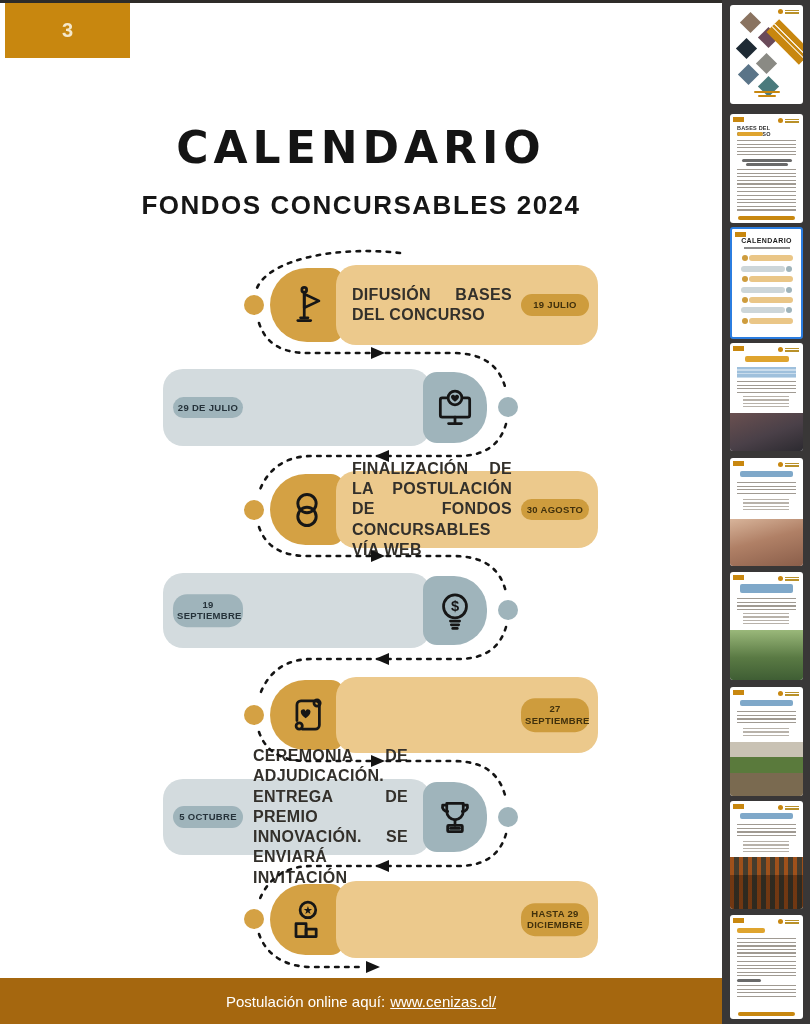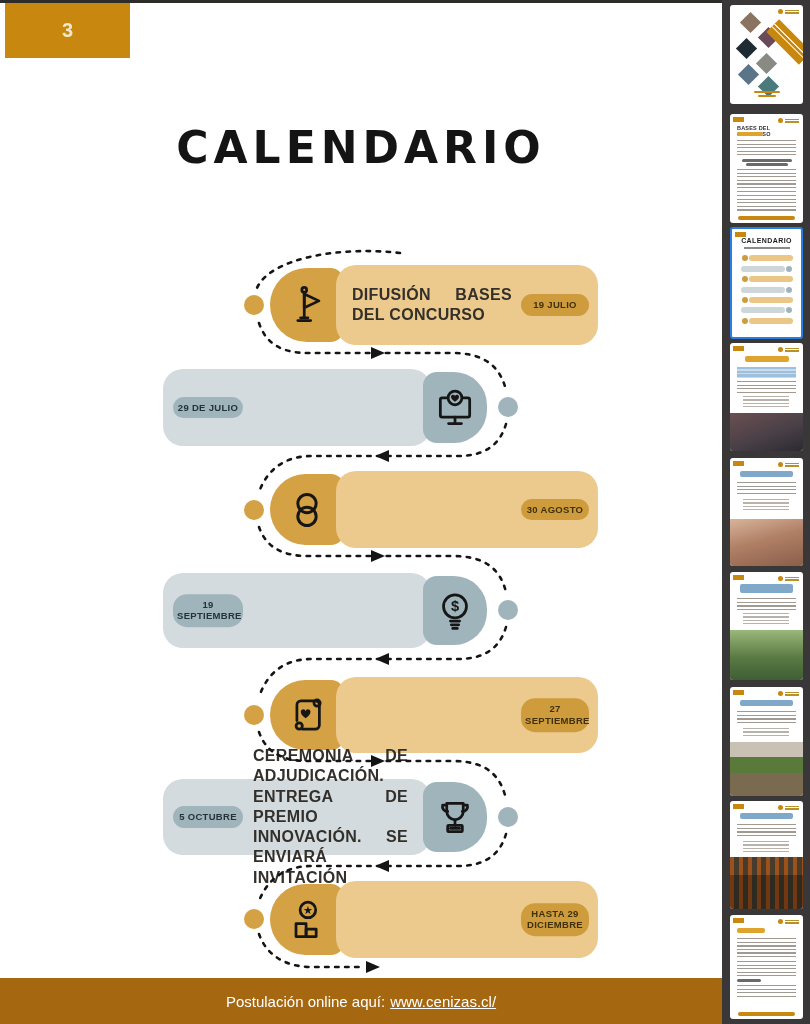--- a/index.html
+++ b/index.html
@@ -85,20 +85,21 @@
 
 <div class="screen">
 
   <div class="main">
     <i class="topstrip"></i>
     <div class="page-badge">
       <span>3</span>
     </div>
 
     <div class="doc-title">CALENDARIO</div>
+    <div class="doc-subtitle">FONDOS CONCURSABLES 2024</div>
 
     <svg class="overlay" width="722" height="1024" viewBox="0 0 722 1024">
       <g fill="none" stroke="#141414" stroke-width="2.6" stroke-linecap="round" stroke-dasharray="3.5 6.5">
         <path d="M400 253 C340 246 270 258 257 288"></path>
         <path d="M259 323 C266 344 282 353 308 353 L452 353 C484 353 500 366 506 390"></path>
         <path d="M506 424 C500 444 486 456 458 456 L312 456 C286 456 268 468 259 492"></path>
         <path d="M259 527 C266 547 282 556 308 556 L452 556 C484 556 500 568 506 592"></path>
         <path d="M506 627 C500 647 486 659 458 659 L312 659 C286 659 268 671 259 697"></path>
         <path d="M259 732 C266 752 282 761 308 761 L452 761 C484 761 500 773 506 799"></path>
         <path d="M506 834 C500 854 486 866 458 866 L312 866 C286 866 268 878 259 901"></path>
@@ -156,20 +157,21 @@
     </div>
 
     <div class="row gold" style="top:471px;height:77px">
       <div class="blob">
         <svg class="icon-svg" viewBox="0 0 48 48" fill="none" stroke="#161616" stroke-width="3.2">
           <circle cx="24" cy="17" r="10"></circle>
             <circle cx="24" cy="31" r="10"></circle>
         </svg>
       </div>
       <div class="card">
+        <div class="card-text">FINALIZACIÓN DE LA POSTULACIÓN DE FONDOS CONCURSABLES VÍA WEB</div>
         <div class="pill">30 AGOSTO</div>
       </div>
     </div>
 
     <div class="row gray" style="top:573px;height:75px">
       <div class="card">
         <div class="pill">19 SEPTIEMBRE</div>
       </div>
       <div class="blob">
         <svg class="icon-svg" viewBox="0 0 48 48" fill="none" stroke="#161616" stroke-width="3" stroke-linecap="round">

